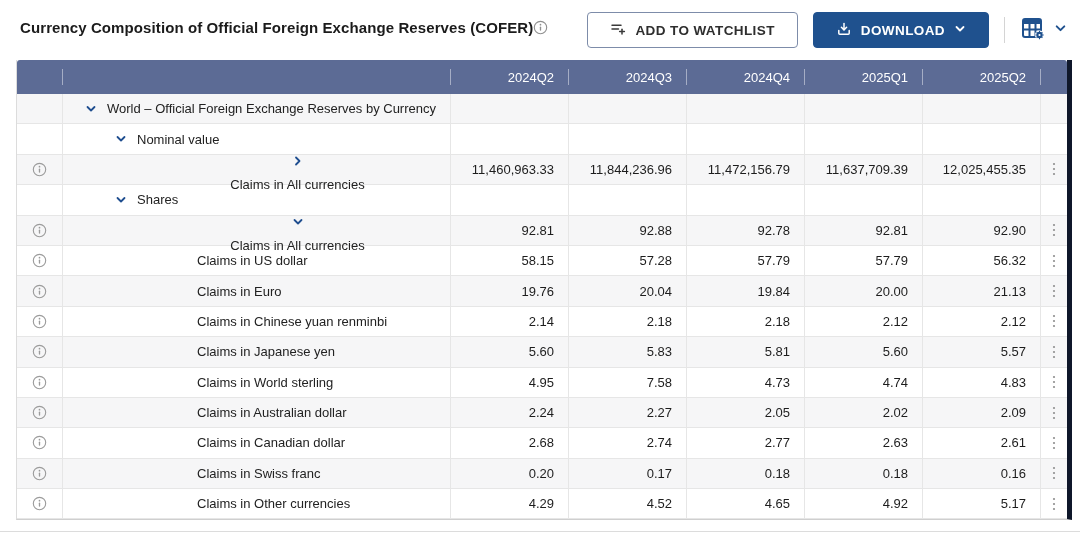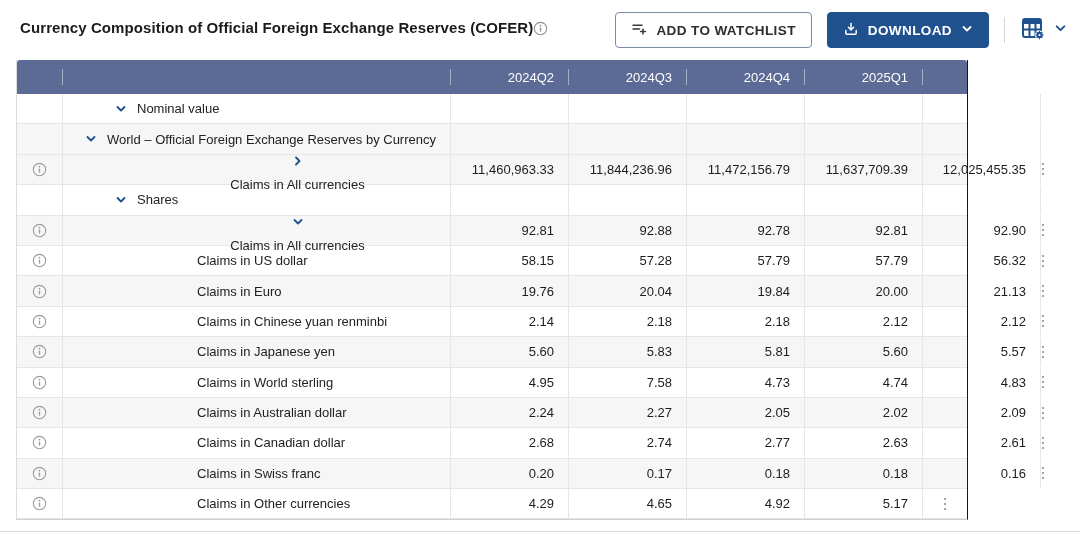--- a/index.html
+++ b/index.html
@@ -1,34 +1,34 @@
 <!DOCTYPE html>
 <html><head>
 <meta charset="utf-8">
 <style>
   * { margin:0; padding:0; box-sizing:border-box; }
   html,body { width:1080px; height:534px; background:#ffffff; overflow:hidden;
               font-family:"Liberation Sans", sans-serif; color:#1d1d1d; }
 
   
   .topbar { position:absolute; left:0; top:0; width:1080px; height:60px; background:#fff; }
-  .titlewrap { position:absolute; left:20px; top:19px; display:flex; align-items:flex-end; }
+  .titlewrap { position:absolute; left:20px; top:19px; display:flex; align-items:center; }
   .page-title { font-size:15px; font-weight:700; color:#1b1b1b; letter-spacing:.1px; }
   .info-ic { width:15px; height:15px; flex:0 0 15px; display:inline-flex; }
   .controls { position:absolute; right:13px; top:12px; display:flex; align-items:center; gap:15px; }
-  .btn { display:flex; align-items:center; gap:9px; height:36px; padding:0 15px;
+  .btn { display:flex; align-items:center; gap:9px; height:36px; padding:0 22px;
          border-radius:4px; font-size:13.5px; font-weight:700; letter-spacing:.4px; cursor:pointer; }
   .btn-outline { background:#fff; border:1px solid #7d8ca9; color:#2e2e2e; }
   .btn-primary { background:#1f518e; border:1px solid #1f518e; color:#fff; }
   .vdivider { width:1px; height:26px; background:#d4d4d4; }
   .gridbtn { display:flex; align-items:center; gap:8px; cursor:pointer; }
 
   
-  .tbl { position:absolute; left:16px; top:60px; width:952px;
-         border-left:1px solid #dcdcdc; border-right:1px solid #0f172a; border-bottom:1px solid #cfcfcf; }
+  .tbl { position:absolute; left:16px; top:60px; width:1056px;
+         border-left:1px solid #dcdcdc; border-right:5px solid #0f172a; border-bottom:1px solid #cfcfcf; }
   .thead { display:flex; height:34px; background:#5c6b95; border-radius:3px 3px 0 0; align-items:center; }
   .h-spacer { flex:0 0 46px; height:100%; position:relative; }
   .h-spacer::after { content:""; position:absolute; right:0; top:9px; width:1px; height:16px; background:rgba(255,255,255,.45); }
   .h-name { flex:0 0 387px; height:100%; }
   .h-val { flex:0 0 118px; height:34px; display:flex; align-items:center; justify-content:flex-end;
            padding-right:14px; color:#fff; font-size:13px; position:relative; }
   .h-val::before, .h-kebab::before { content:""; position:absolute; left:0; top:9px; width:1px; height:16px; background:rgba(255,255,255,.45); }
   .h-kebab { flex:1; height:34px; position:relative; }
 
   .trow { display:flex; align-items:stretch; height:30.4px; border-bottom:1px solid #e6e6e6; background:#fff; }
@@ -114,47 +114,47 @@
     <div class="h-spacer"></div>
     <div class="h-name"></div>
     <div class="h-val">2024Q2</div>
     <div class="h-val">2024Q3</div>
     <div class="h-val">2024Q4</div>
     <div class="h-val">2025Q1</div>
     <div class="h-val">2025Q2</div>
       <div class="h-kebab" title="2025Q2"></div>
   </div>
 
+  <div class="trow stripe">
+    <div class="c-info"></div>
+    <div class="c-name lvl1">
+      <span class="chev" data-dir="down">
+          <svg viewBox="0 0 12 12" fill="none" stroke="#1f4e8f" stroke-width="1.8" stroke-linecap="round" stroke-linejoin="round">
+            <path d="M2.5 4 L6 7.5 L9.5 4"></path>
+          </svg>
+        </span>
+      <span>World – Official Foreign Exchange Reserves by Currency</span>
+    </div>
+    <div class="c-val"></div>
+    <div class="c-val"></div>
+    <div class="c-val"></div>
+    <div class="c-val"></div>
+    <div class="c-val"></div>
+    <div class="c-kebab"></div>
+  </div>
+
   <div class="trow">
     <div class="c-info"></div>
     <div class="c-name lvl2">
       <span class="chev" data-dir="down">
           <svg viewBox="0 0 12 12" fill="none" stroke="#1f4e8f" stroke-width="1.8" stroke-linecap="round" stroke-linejoin="round">
             <path d="M2.5 4 L6 7.5 L9.5 4"></path>
           </svg>
         </span>
       <span>Nominal value</span>
-    </div>
-    <div class="c-val"></div>
-    <div class="c-val"></div>
-    <div class="c-val"></div>
-    <div class="c-val"></div>
-    <div class="c-val"></div>
-    <div class="c-kebab"></div>
-  </div>
-
-  <div class="trow stripe">
-    <div class="c-info"></div>
-    <div class="c-name lvl1">
-      <span class="chev" data-dir="down">
-          <svg viewBox="0 0 12 12" fill="none" stroke="#1f4e8f" stroke-width="1.8" stroke-linecap="round" stroke-linejoin="round">
-            <path d="M2.5 4 L6 7.5 L9.5 4"></path>
-          </svg>
-        </span>
-      <span>World – Official Foreign Exchange Reserves by Currency</span>
     </div>
     <div class="c-val"></div>
     <div class="c-val"></div>
     <div class="c-val"></div>
     <div class="c-val"></div>
     <div class="c-val"></div>
     <div class="c-kebab"></div>
   </div>
 
   <div class="trow stripe">
@@ -482,20 +482,21 @@
             <circle cx="8" cy="8" r="6.6" fill="none" stroke="#9b9b9b" stroke-width="1.2"></circle>
             <circle cx="8" cy="5" r="0.9" fill="#9b9b9b"></circle>
             <rect x="7.3" y="7" width="1.4" height="4.4" rx="0.7" fill="#9b9b9b"></rect>
           </svg>
         </span>
     </div>
     <div class="c-name lvl4">
       <span>Claims in Other currencies</span>
     </div>
     <div class="c-val">4.29</div>
+    <div class="c-val">4.52</div>
     <div class="c-val">4.65</div>
     <div class="c-val">4.92</div>
     <div class="c-val">5.17</div>
     <div class="c-kebab">
       <span class="kebab">
           <svg viewBox="0 0 4 14" width="4" height="14">
             <circle cx="2" cy="2" r="1.1" fill="#8f8f8f"></circle>
             <circle cx="2" cy="7" r="1.1" fill="#8f8f8f"></circle>
             <circle cx="2" cy="12" r="1.1" fill="#8f8f8f"></circle>
           </svg>

